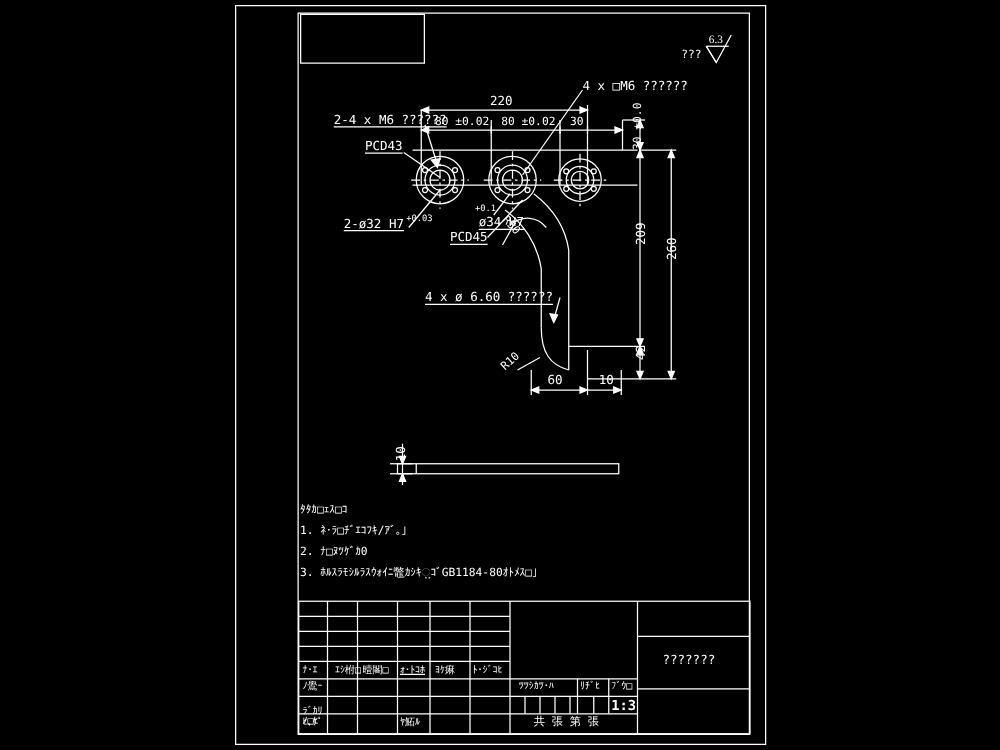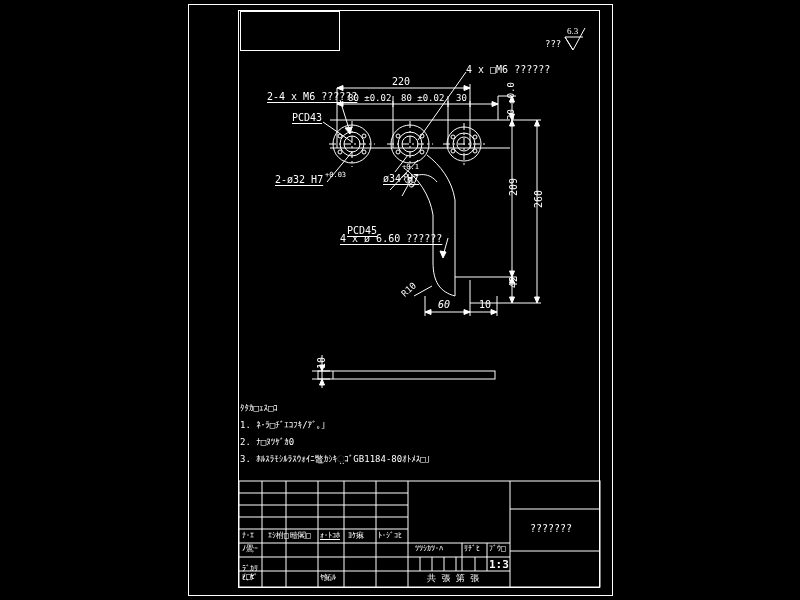--- a/index.html
+++ b/index.html
@@ -175,31 +175,31 @@
   <div class="txt t10" style="left:392px;top:77px;">220</div>
   <div class="txt t9" style="left:348px;top:94px;">80 ±0.02</div>
   <div class="txt t9" style="left:401px;top:94px;">80 ±0.02</div>
   <div class="txt t9" style="left:456px;top:94px;">30</div>
 
   <div class="txt t9 rot" style="left:507px;top:120px;">30 ±0.0</div>
   <div class="txt t10 rot" style="left:509px;top:196px;">209</div>
   <div class="txt t10 rot" style="left:534px;top:208px;">260</div>
   <div class="txt t10 rot" style="left:509px;top:288px;">42</div>
 
-  <div class="txt t10" style="left:438px;top:300px;font-style:italic;">60</div>
+  <div class="txt t10" style="left:438px;top:300px;">60</div>
   <div class="txt t10" style="left:479px;top:300px;">10</div>
   <div class="txt t10 rot" style="left:317px;top:369px;">10</div>
 
   <div class="txt t10 und" style="left:267px;top:92px;">2-4 x   M6 ??????</div>
   <div class="txt t10 und" style="left:292px;top:113px;">PCD43</div>
   <div class="txt t10 und" style="left:275px;top:175px;">2-ø32 H7</div>
   <div class="txt t7" style="left:325px;top:172px;">+0.03</div>
   <div class="txt t10 und" style="left:355px;top:174px;padding-left:28px;">ø34 H7</div>
-  <div class="txt t7" style="left:402px;top:164px;">+0.1</div>
-  <div class="txt t10 und" style="left:347px;top:186px;margin-top:40px;">PCD45</div>
+  <div class="txt t7" style="left:380px;top:164px;">+0.1</div>
+  <div class="txt t10 und" style="left:360px;top:186px;">PCD45</div>
   <div class="txt t9" style="left:406px;top:172px;transform-origin:0 0;transform:rotate(48deg);">R50</div>
   <div class="txt t10" style="left:466px;top:65px;">4 x □M6 ??????</div>
   <div class="txt t10 und" style="left:340px;top:234px;text-align:center;">4 x ø  6.60 ??????</div>
   <div class="txt t9" style="left:400px;top:292px;transform-origin:0 0;transform:rotate(-42deg);">R10</div>
 
   <div class="txt t9" style="left:240px;top:404px;">ﾀﾀｶ□ｪｽ□ｺ</div>
   <div class="txt t9" style="left:240px;top:421px;">1. ﾈ･ﾗ□ﾁﾞｴｺﾌｷ/ｱﾞ｡」</div>
   <div class="txt t9" style="left:240px;top:438px;">2. ﾅ□ﾇﾂｹﾞｶ0</div>
   <div class="txt t9" style="left:240px;top:455px;text-align:right;">3. ﾎﾙｽﾗﾓｼﾙﾗｽｳｫｲﾆ鼈ｶｼｷ಼ｺﾞGB1184-80ｵﾄﾒｽ□」</div>
 

